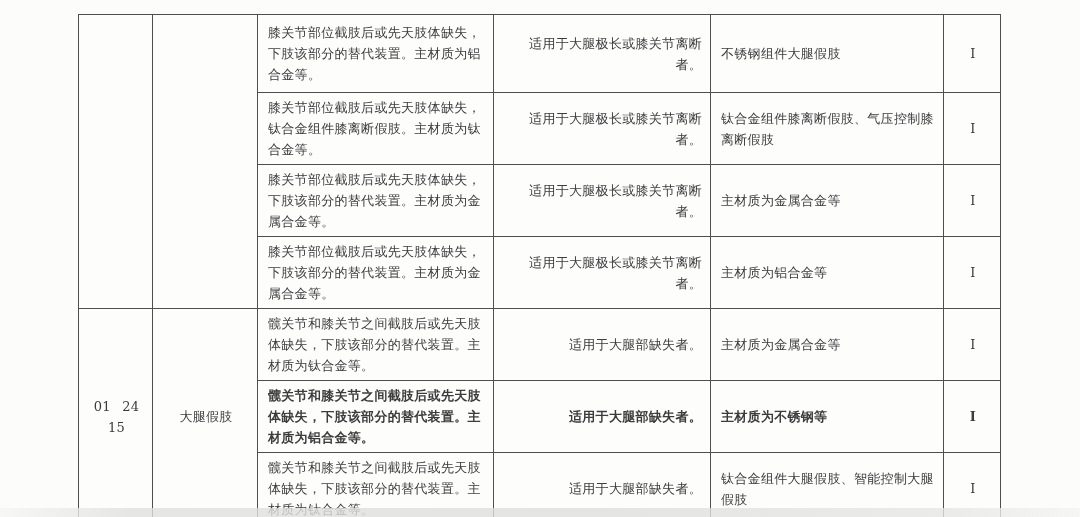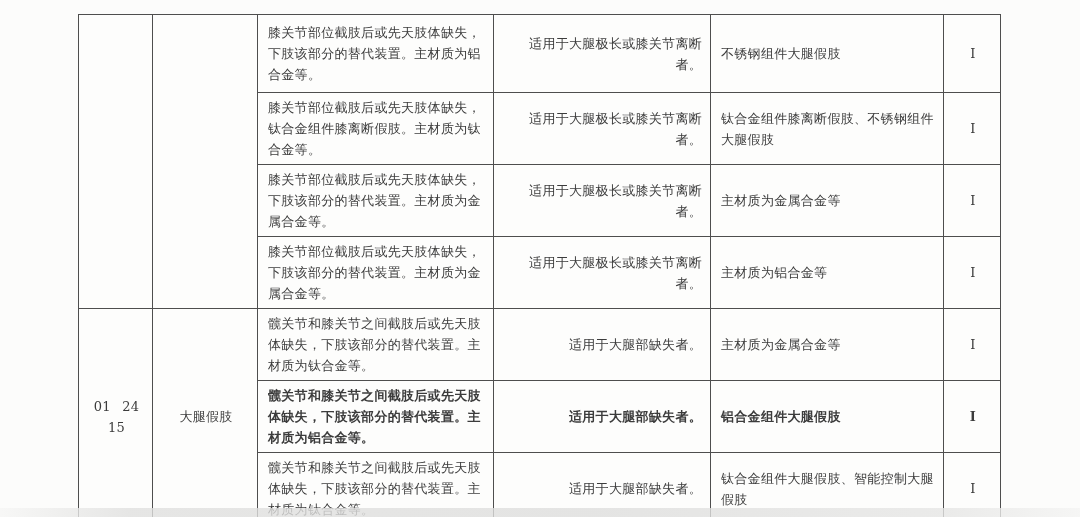--- a/index.html
+++ b/index.html
@@ -72,21 +72,21 @@
           <td rowspan="4" class="cell-code"></td>
           <td rowspan="4" class="cell-name"></td>
           <td class="cell-description">膝关节部位截肢后或先天肢体缺失，下肢该部分的替代装置。主材质为铝合金等。</td>
           <td class="cell-applicability">适用于大腿极长或膝关节离断者。</td>
           <td class="cell-product">不锈钢组件大腿假肢</td>
           <td class="cell-category">I</td>
         </tr>
         <tr style="height: 72px;">
           <td class="cell-description">膝关节部位截肢后或先天肢体缺失，钛合金组件膝离断假肢。主材质为钛合金等。</td>
           <td class="cell-applicability">适用于大腿极长或膝关节离断者。</td>
-          <td class="cell-product">钛合金组件膝离断假肢、不锈钢组件大腿假肢</td>
+          <td class="cell-product">钛合金组件膝离断假肢、气压控制膝离断假肢</td>
           <td class="cell-category">I</td>
         </tr>
         <tr style="height: 72px;">
           <td class="cell-description">膝关节部位截肢后或先天肢体缺失，下肢该部分的替代装置。主材质为金属合金等。</td>
           <td class="cell-applicability">适用于大腿极长或膝关节离断者。</td>
           <td class="cell-product">主材质为金属合金等</td>
           <td class="cell-category">I</td>
         </tr>
         <tr style="height: 62px;">
           <td class="cell-description">膝关节部位截肢后或先天肢体缺失，下肢该部分的替代装置。主材质为金属合金等。</td>
@@ -98,21 +98,21 @@
           <td rowspan="3" class="cell-code">01 24 15</td>
           <td rowspan="3" class="cell-name">大腿假肢</td>
           <td class="cell-description">髋关节和膝关节之间截肢后或先天肢体缺失，下肢该部分的替代装置。主材质为钛合金等。</td>
           <td class="cell-applicability">适用于大腿部缺失者。</td>
           <td class="cell-product">主材质为金属合金等</td>
           <td class="cell-category">I</td>
         </tr>
         <tr style="height: 70px; font-weight: bold;">
           <td class="cell-description">髋关节和膝关节之间截肢后或先天肢体缺失，下肢该部分的替代装置。主材质为铝合金等。</td>
           <td class="cell-applicability">适用于大腿部缺失者。</td>
-          <td class="cell-product">铝合金组件大腿假肢</td>
+          <td class="cell-product">主材质为不锈钢等</td>
           <td class="cell-category">I</td>
         </tr>
         <tr style="height: 67px;">
           <td class="cell-description">髋关节和膝关节之间截肢后或先天肢体缺失，下肢该部分的替代装置。主材质为钛合金等。</td>
           <td class="cell-applicability">适用于大腿部缺失者。</td>
           <td class="cell-product">钛合金组件大腿假肢、智能控制大腿假肢</td>
           <td class="cell-category">I</td>
         </tr>
       </tbody>
   </table>

